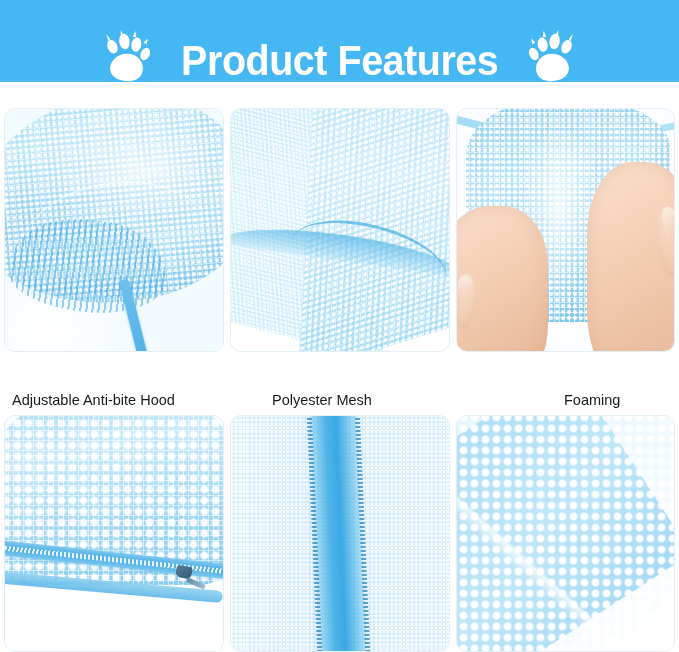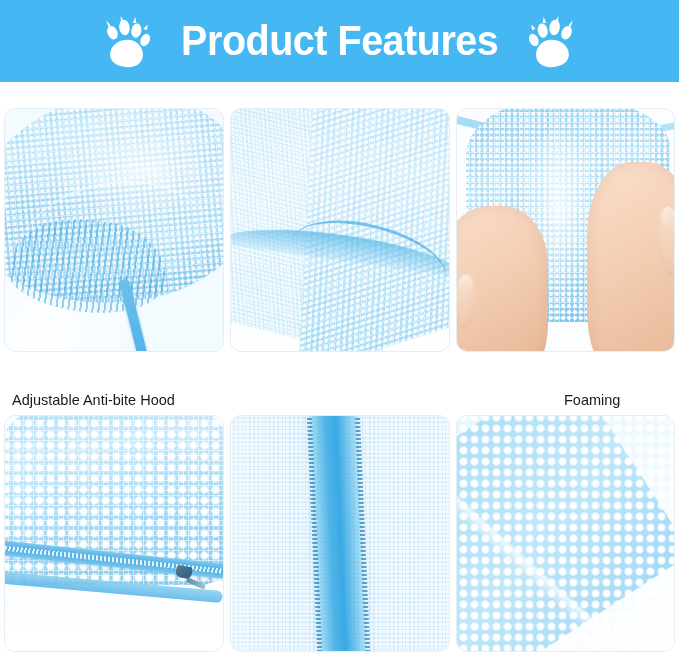--- a/index.html
+++ b/index.html
@@ -17,21 +17,21 @@
 
   
   .header {
     position: absolute;
     left: 0;
     top: 0;
     width: 679px;
     height: 82px;
     background: #45b7f2;
     display: flex;
-    align-items: center;
+    align-items: flex-end;
     justify-content: center;
     gap: 18px;
     overflow: hidden;
   }
   .header-title {
     color: #ffffff;
     font-family: "Liberation Sans", sans-serif;
     font-weight: bold;
     font-size: 42px;
     letter-spacing: -0.5px;
@@ -523,20 +523,21 @@
         </div>
         <div class="hand hand-right">
           <div class="thumb thumb-right"></div>
           <div class="nail nail-right"></div>
         </div>
       </div>
     </div>
 
     <div class="label-row">
       <div class="label label-c0">Adjustable Anti-bite Hood</div>
+      <div class="label label-c1">Polyester Mesh</div>
       <div class="label label-c2">Foaming</div>
     </div>
   </div>
 
   <div class="row row-bottom">
 
     <div class="tile tile-c0">
       <div class="tile-inner">
         <div class="t4-bg"></div>
         <div class="t4-body">

